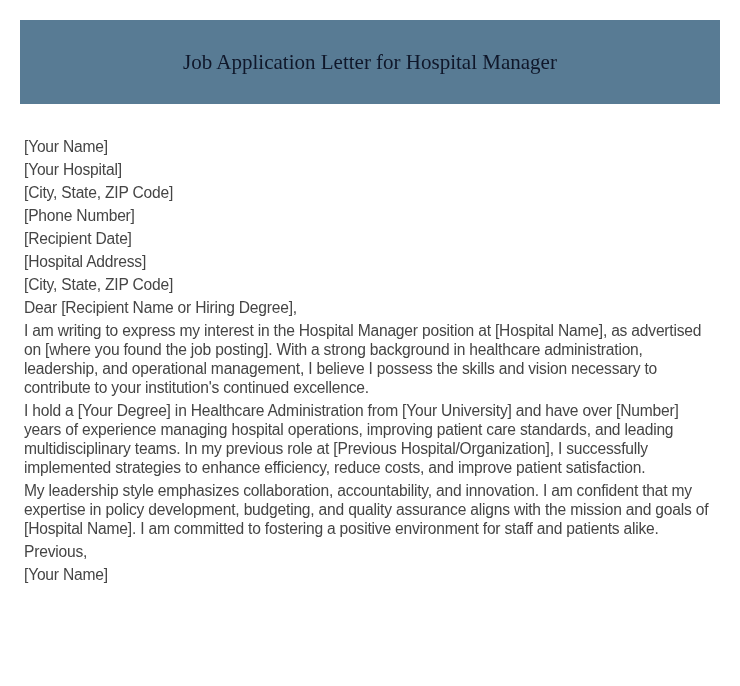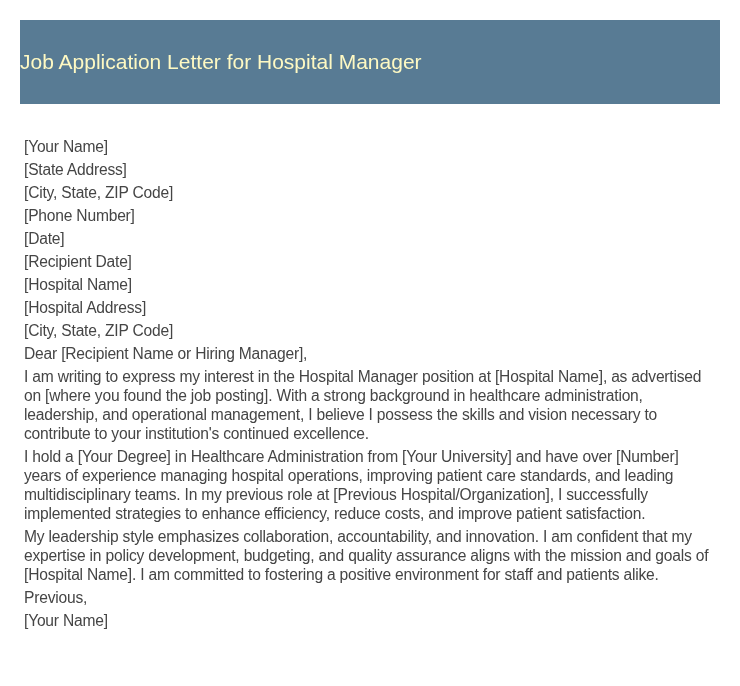--- a/index.html
+++ b/index.html
@@ -1,46 +1,44 @@
 <!DOCTYPE html>
 <html><head>
 <meta charset="utf-8">
 <style>
   html, body { margin: 0; padding: 0; background: #ffffff; }
   body { width: 740px; height: 686px; position: relative; overflow: hidden; }
   .header {
     position: absolute; left: 20px; top: 20px; width: 700px; height: 84px;
-    background: #587b94; color: #fef9c3;
-    display: flex; align-items: center; justify-content: flex-start;
-    font-family: Liberation Sans, sans-serif; font-size: 21px;
+    background: #587b94; color: #0f172a;
+    display: flex; align-items: center; justify-content: center;
+    font-family: Liberation Serif, serif; font-size: 21px;
   }
   .letter {
     position: absolute; left: 20px; top: 133px; width: 700px;
     font-family: "Liberation Sans", sans-serif; font-size: 15.6px;
     line-height: 19px; color: #454545;
     letter-spacing: -0.2px;
   }
   .letter div { margin: 4px; }
 </style>
 </head>
 <body>
 
 <div class="header">
   <span>Job Application Letter for Hospital Manager</span>
 </div>
 
 <div class="letter">
   <div>[Your Name]</div>
-  <div>[State Address]</div>
+  <div>[Your Hospital]</div>
   <div>[City, State, ZIP Code]</div>
   <div>[Phone Number]</div>
-  <div>[Date]</div>
   <div>[Recipient Date]</div>
-  <div>[Hospital Name]</div>
   <div>[Hospital Address]</div>
   <div>[City, State, ZIP Code]</div>
-  <div>Dear [Recipient Name or Hiring Manager],</div>
+  <div>Dear [Recipient Name or Hiring Degree],</div>
   <div>I am writing to express my interest in the Hospital Manager position at [Hospital Name], as advertised on [where you found the job posting]. With a strong background in healthcare administration, leadership, and operational management, I believe I possess the skills and vision necessary to contribute to your institution's continued excellence.</div>
   <div>I hold a [Your Degree] in Healthcare Administration from [Your University] and have over [Number] years of experience managing hospital operations, improving patient care standards, and leading multidisciplinary teams. In my previous role at [Previous Hospital/Organization], I successfully implemented strategies to enhance efficiency, reduce costs, and improve patient satisfaction.</div>
   <div>My leadership style emphasizes collaboration, accountability, and innovation. I am confident that my expertise in policy development, budgeting, and quality assurance aligns with the mission and goals of [Hospital Name]. I am committed to fostering a positive environment for staff and patients alike.</div>
   <div>Previous,</div>
   <div>[Your Name]</div>
 </div>
 
 </body></html>

